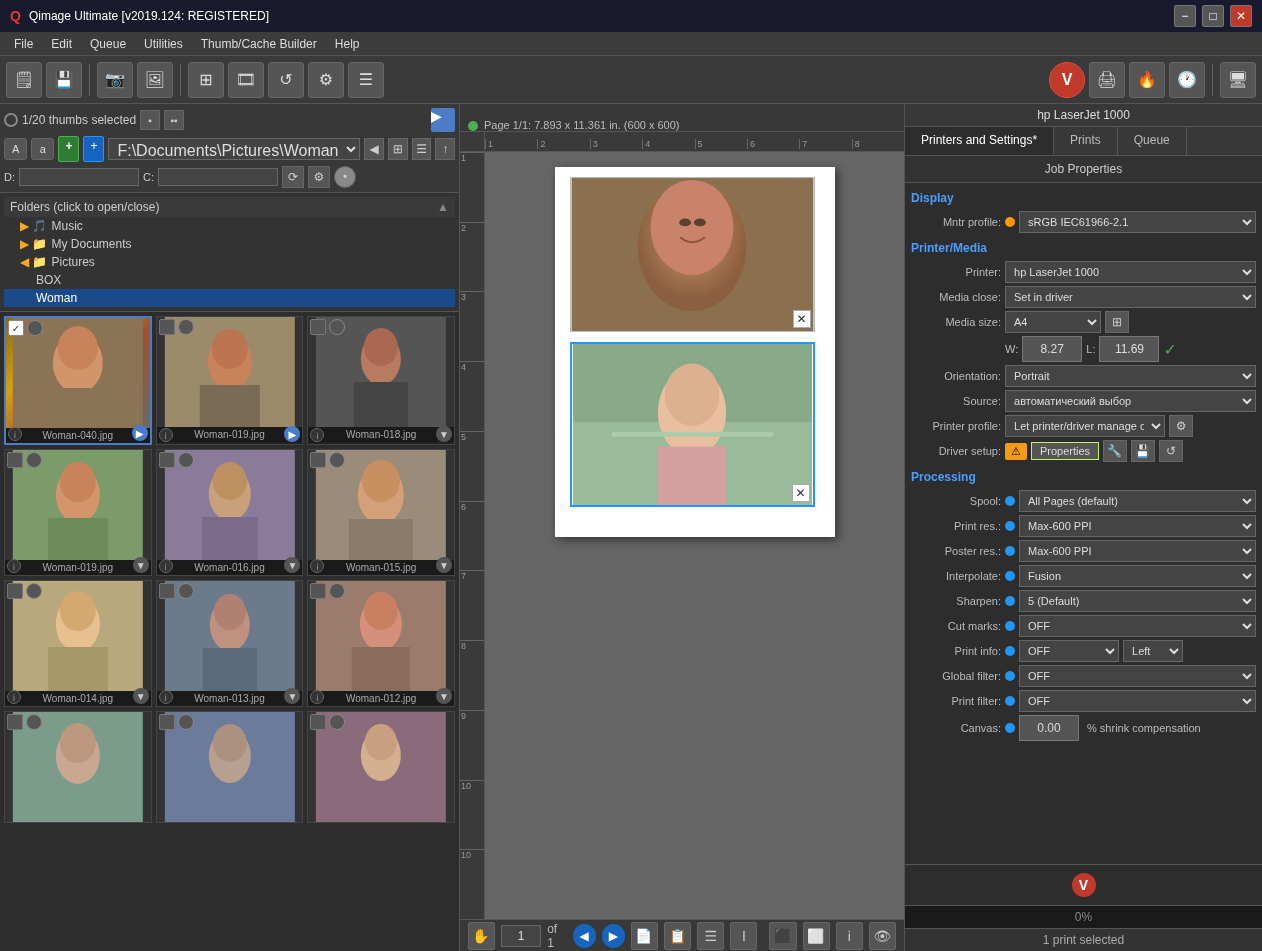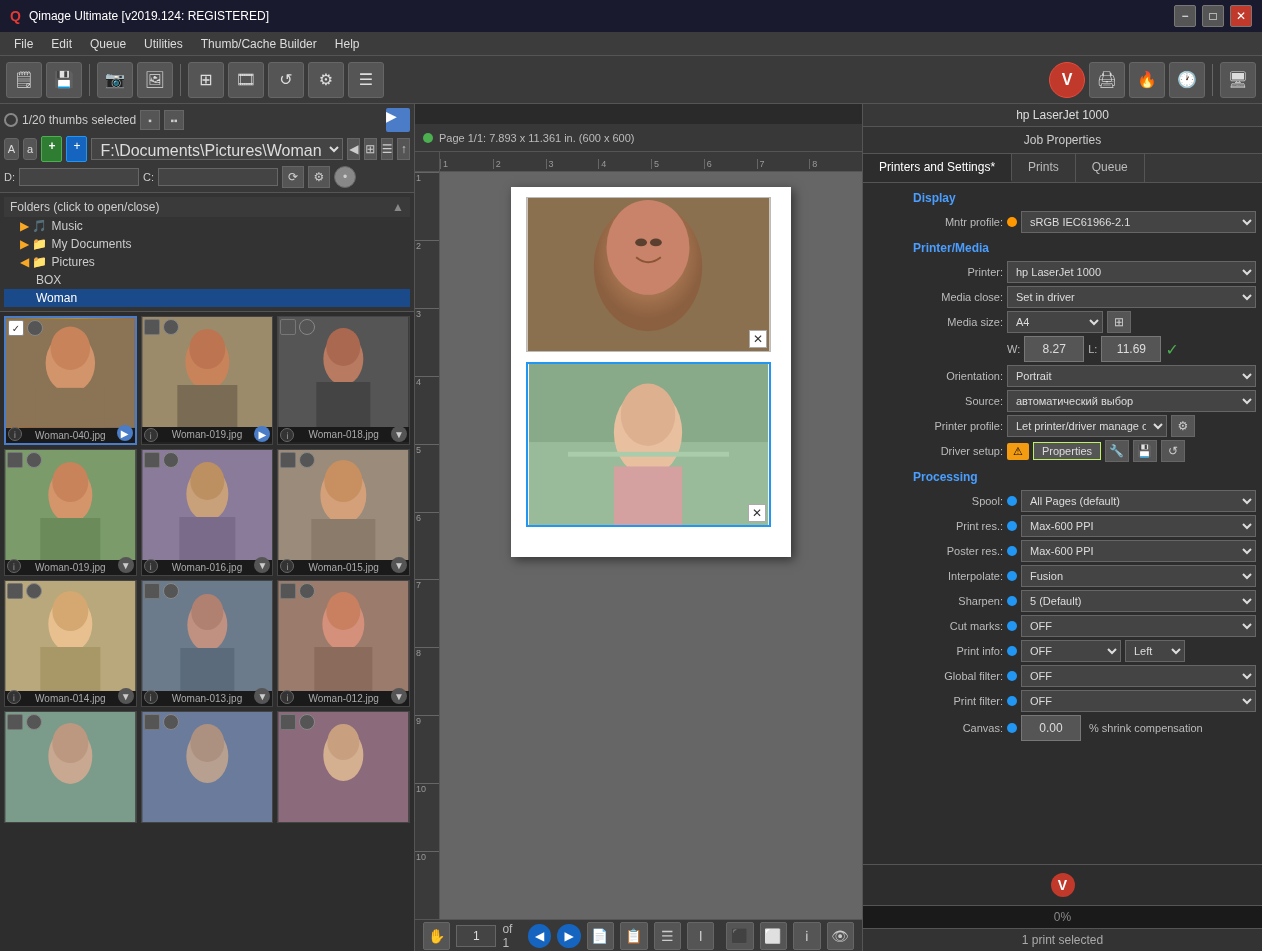--- a/index.html
+++ b/index.html
@@ -20,21 +20,21 @@
     
     #toolbar { background: #3a3a3a; height: 48px; display: flex; align-items: center; padding: 0 6px; gap: 4px; border-bottom: 1px solid #555; }
     .tb-btn { width: 36px; height: 36px; background: #555; border: 1px solid #666; border-radius: 3px; display: flex; align-items: center; justify-content: center; cursor: pointer; color: #ddd; font-size: 16px; }
     .tb-separator { width: 1px; height: 32px; background: #666; margin: 0 3px; }
     .tb-btn-red { background: #c0392b; border-color: #e74c3c; }
 
     
     #main { display: flex; height: calc(951px - 32px - 24px - 48px); }
 
     
-    #left-panel { width: 415px; background: #2d2d2d; border-right: 1px solid #555; display: flex; flex-direction: column; }
+    #left-panel { width: 460px; background: #2d2d2d; border-right: 1px solid #555; display: flex; flex-direction: column; }
     
     
     #left-top { padding: 4px; background: #383838; border-bottom: 1px solid #555; }
     #left-top-row1 { display: flex; align-items: center; gap: 4px; margin-bottom: 4px; }
     .radio-btn { width: 14px; height: 14px; border-radius: 50%; border: 2px solid #888; display: inline-block; }
     .left-count { color: #ccc; font-size: 12px; }
     .view-btn { width: 20px; height: 20px; background: #555; border: 1px solid #666; cursor: pointer; display: flex; align-items: center; justify-content: center; color: #ccc; font-size: 10px; }
     .arrow-btn { width: 24px; height: 24px; background: #4a7cc7; border: none; cursor: pointer; color: white; font-size: 14px; border-radius: 2px; }
     
     #left-top-row2 { display: flex; align-items: center; gap: 4px; }
@@ -67,21 +67,21 @@
     .thumb-info { position: absolute; bottom: 2px; left: 2px; display: flex; gap: 2px; }
     .info-icon { width: 14px; height: 14px; background: #333; border-radius: 50%; border: 1px solid #666; display: flex; align-items: center; justify-content: center; font-size: 9px; color: #999; }
     .thumb-arrow-r { position: absolute; bottom: 2px; right: 2px; width: 16px; height: 16px; background: #4a7cc7; border-radius: 50%; display: flex; align-items: center; justify-content: center; font-size: 10px; color: white; }
     .thumb-arrow-down { position: absolute; bottom: 2px; right: 2px; width: 16px; height: 16px; background: #555; border-radius: 50%; display: flex; align-items: center; justify-content: center; font-size: 10px; color: #ccc; }
     .thumb-label { text-align: center; font-size: 10px; color: #aaa; padding: 2px; background: #1a1a1a; }
     .thumb-selected { border: 2px solid #4a7cc7; }
 
     
     #center-panel { flex: 1; background: #2a2a2a; display: flex; flex-direction: column; }
     
-    #page-info-bar { background: #383838; height: 28px; display: flex; align-items: center; padding: 0 8px; gap: 6px; border-bottom: 1px solid #555; font-size: 11px; color: #bbb; margin-top: 20px; }
+    #page-info-bar { background: #383838; height: 28px; display: flex; align-items: flex-end; padding: 0 8px; gap: 6px; border-bottom: 1px solid #555; font-size: 11px; color: #bbb; }
     .page-dot { width: 10px; height: 10px; background: #4caf50; border-radius: 50%; }
     
     #preview-container { flex: 1; display: flex; overflow: hidden; position: relative; }
 
     
     #bottom-bar { background: #383838; height: 32px; display: flex; align-items: center; padding: 0 8px; gap: 6px; border-top: 1px solid #555; }
     .nav-input { width: 40px; background: #444; border: 1px solid #666; color: #ddd; height: 22px; text-align: center; font-size: 12px; }
     .of-label { color: #bbb; font-size: 12px; }
     .nav-circle-btn { width: 24px; height: 24px; background: #1565c0; border-radius: 50%; display: flex; align-items: center; justify-content: center; cursor: pointer; color: white; font-size: 12px; }
     .bottom-icon-btn { width: 28px; height: 28px; background: #555; border: 1px solid #666; border-radius: 2px; display: flex; align-items: center; justify-content: center; cursor: pointer; color: #ccc; font-size: 14px; }
@@ -90,21 +90,21 @@
     #right-panel { width: 400px; background: #2d2d2d; border-left: 1px solid #555; display: flex; flex-direction: column; }
     
     #right-tabs { display: flex; background: #383838; border-bottom: 1px solid #555; }
     .r-tab { padding: 6px 16px; cursor: pointer; color: #bbb; font-size: 12px; border-right: 1px solid #555; }
     .r-tab.active { background: #2d2d2d; color: #fff; border-bottom: 2px solid #2d2d2d; }
     
     #right-title { padding: 6px 8px; text-align: center; color: #ccc; font-size: 12px; border-bottom: 1px solid #555; background: #333; }
     
     
     #settings-content { flex: 1; overflow-y: auto; padding: 6px; }
-    .settings-section { margin-bottom: 6px; margin-left: 44px; }
+    .settings-section { margin-bottom: 6px; }
     .section-header { color: #4a9eff; font-weight: bold; font-size: 12px; margin-bottom: 4px; padding: 2px 0; }
     .setting-row { display: flex; align-items: center; margin-bottom: 3px; gap: 4px; }
     .setting-label { text-align: right; color: #bbb; font-size: 11px; min-width: 90px; flex-shrink: 0; }
     .setting-dot { width: 10px; height: 10px; background: #2196f3; border-radius: 50%; flex-shrink: 0; }
     .setting-dot-orange { background: #ff9800; }
     .setting-select { flex: 1; background: #444; border: 1px solid #666; color: #ddd; height: 22px; font-size: 11px; padding: 0 4px; }
     .setting-input { width: 60px; background: #555; border: 1px solid #777; color: #ddd; height: 26px; font-size: 12px; padding: 0 4px; text-align: center; }
     .wl-label { color: #bbb; font-size: 11px; }
     .checkmark-btn { color: #4caf50; font-size: 16px; cursor: pointer; }
     .warning-btn { background: #f39c12; color: #000; padding: 2px 6px; border: none; cursor: pointer; font-size: 11px; border-radius: 2px; }
@@ -541,27 +541,27 @@
       <div class="bottom-icon-btn">⬜</div>
       <div class="bottom-icon-btn">ℹ</div>
       <div class="bottom-icon-btn">👁</div>
     </div>
   </div>
 
   <div id="right-panel">
 
     <div style="background:#383838; padding:4px 8px; text-align:center; color:#ddd; font-size:12px; border-bottom:1px solid #555;">hp LaserJet 1000</div>
 
-    <div id="right-title">Job Properties</div>
-
     <div id="right-tabs">
       <div class="r-tab active">Printers and Settings*</div>
       <div class="r-tab">Prints</div>
       <div class="r-tab">Queue</div>
     </div>
+
+    <div id="right-title">Job Properties</div>
 
     <div id="settings-content">
 
       <div class="settings-section">
         <div class="section-header">Display</div>
         <div class="setting-row">
           <span class="setting-label">Mntr profile:</span>
           <div class="setting-dot setting-dot-orange"></div>
           <select class="setting-select">
             <option>sRGB IEC61966-2.1</option>

